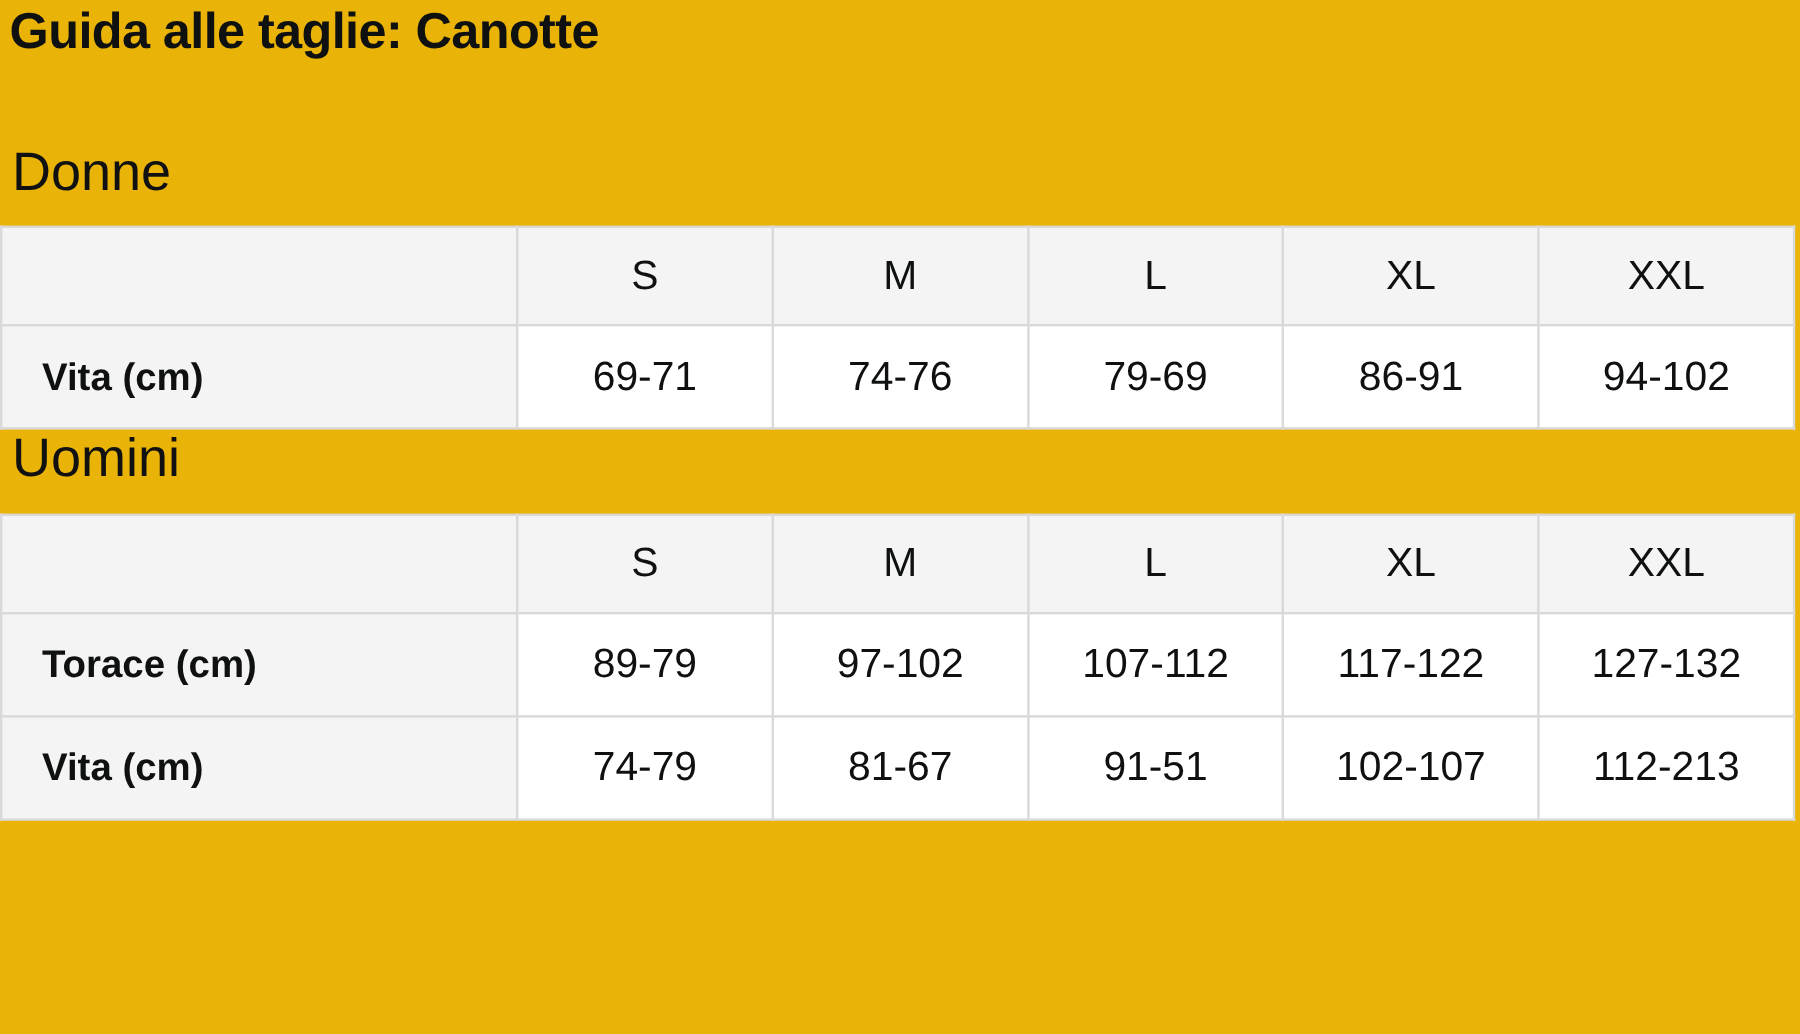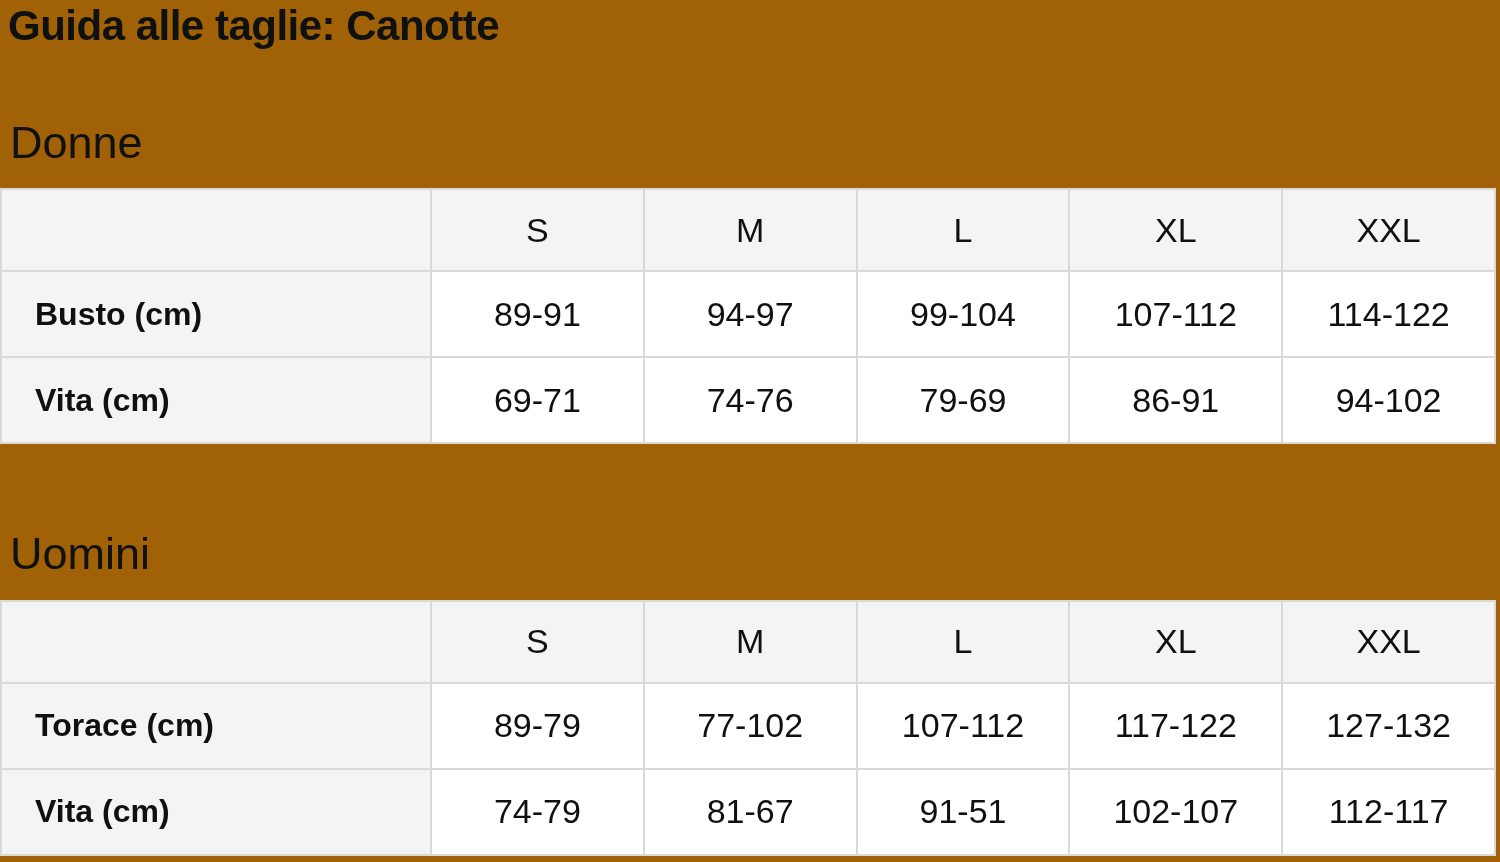--- a/index.html
+++ b/index.html
@@ -9,41 +9,41 @@
     background: #ffffff;
     width: 1500px;
     height: 862px;
     overflow: hidden;
     font-family: "Liberation Sans", sans-serif;
     color: #0f1111;
   }
   .page {
     width: 1500px;
     height: 862px;
-    background: #a16207;
+    background: #eab308;
   }
   .page-title {
     margin: 0;
     padding: 2px 0 0 8px;
     font-size: 42px;
     font-weight: 700;
     line-height: 1.12;
     letter-spacing: -0.5px;
     color: #0f1111;
   }
   .section-heading {
     margin: 0;
     padding-left: 10px;
     font-size: 45px;
     font-weight: 400;
     line-height: 1.05;
     color: #111111;
   }
   .section-heading.first { margin-top: 70px; }
-  .section-heading.second { margin-top: 86px; }
+  .section-heading.second { }
   table.size-table {
     margin-top: 22px;
     width: 1496px;
     border-collapse: collapse;
     table-layout: fixed;
   }
   table.size-table th,
   table.size-table td {
     border: 2px solid #d9d9d9;
     font-weight: 400;
@@ -93,28 +93,20 @@
         <th></th>
         <th>S</th>
         <th>M</th>
         <th>L</th>
         <th>XL</th>
         <th>XXL</th>
       </tr>
     </thead>
     <tbody>
       <tr>
-        <th>Busto (cm)</th>
-        <td>89-91</td>
-        <td>94-97</td>
-        <td>99-104</td>
-        <td>107-112</td>
-        <td>114-122</td>
-      </tr>
-      <tr>
         <th>Vita (cm)</th>
         <td>69-71</td>
         <td>74-76</td>
         <td>79-69</td>
         <td>86-91</td>
         <td>94-102</td>
       </tr>
     </tbody>
   </table>
 
@@ -136,29 +128,29 @@
         <th>M</th>
         <th>L</th>
         <th>XL</th>
         <th>XXL</th>
       </tr>
     </thead>
     <tbody>
       <tr>
         <th>Torace (cm)</th>
         <td>89-79</td>
-        <td>77-102</td>
+        <td>97-102</td>
         <td>107-112</td>
         <td>117-122</td>
         <td>127-132</td>
       </tr>
       <tr>
         <th>Vita (cm)</th>
         <td>74-79</td>
         <td>81-67</td>
         <td>91-51</td>
         <td>102-107</td>
-        <td>112-117</td>
+        <td>112-213</td>
       </tr>
     </tbody>
   </table>
 
 </div>
 
 </body></html>

